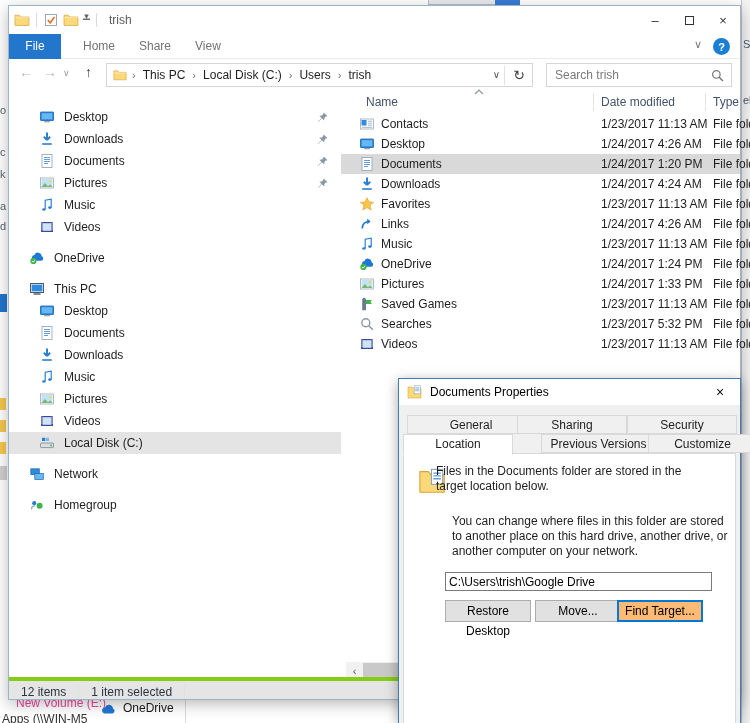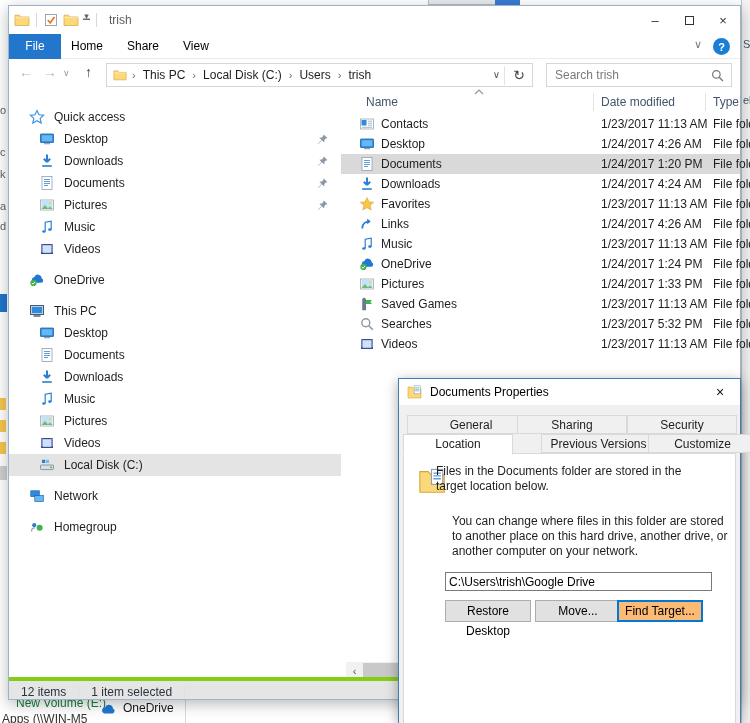--- a/index.html
+++ b/index.html
@@ -11,42 +11,42 @@
   
   #bg-layer { position:absolute; inset:0; z-index:0; }
   .edge-letter { position:absolute; left:0; width:8px; overflow:hidden; color:#5a6570; font-size:11px; }
   #left-blue-bar { position:absolute; left:0; top:294px; width:7px; height:18px; background:#2276cc; }
   .left-yellow { position:absolute; left:0; width:6px; height:12px; background:#f5c64e; }
   #left-gray-box { position:absolute; left:0; top:466px; width:7px; height:14px; background:#cfcfcf; }
   #right-strip { position:absolute; left:741px; top:0; width:9px; height:723px; background:#f3f3f3; border-left:1px solid #c5c5c5; overflow:hidden; }
   .right-frag { position:absolute; left:1px; color:#44566b; font-size:11px; }
   #top-frag { position:absolute; left:428px; top:0; width:92px; height:5px; background:#e8eaed; border:1px solid #b9bec4; border-top:none; }
   #top-frag-blue { position:absolute; left:495px; top:0; width:25px; height:5px; background:#3a7bd5; }
-  #frag-newvol { position:absolute; left:16px; top:696px; color:#15803d; }
+  #frag-newvol { position:absolute; left:16px; top:696px; color:#ec4899; }
   #frag-onedrive { position:absolute; left:100px; top:701px; display:flex; align-items:center; gap:5px; color:#1a1a1a; }
   #frag-onedrive .ico { width:18px; height:13px; }
   #frag-apps { position:absolute; left:2px; top:712px; color:#333; }
   #frag-vline { position:absolute; left:185px; top:700px; height:23px; border-left:1px solid #d9d9d9; }
 
   
   #explorer { position:absolute; left:8px; top:5px; width:733px; height:695px; background:#fff;
     border:1px solid #9ab4cc; box-shadow:0 4px 14px rgba(0,0,0,.28); z-index:1; }
 
   #titlebar { position:absolute; left:0; top:0; right:0; height:28px; display:flex; align-items:center; }
   .qat { display:flex; align-items:center; gap:4px; padding-left:5px; }
   .qat-sep { width:1px; height:14px; background:#d9d9d9; margin:0 2px; }
   .qat-chev { color:#666; font-size:9px; line-height:8px; text-align:center; }
   #win-title { margin-left:10px; color:#5c5c5c; }
   #win-controls { position:absolute; right:0; top:0; display:flex; }
   .wbtn { width:34px; height:28px; display:flex; align-items:center; justify-content:center; color:#333; font-size:13px; }
   .maxbox { width:9px; height:9px; border:1px solid #333; display:inline-block; }
 
   #ribbonrow { position:absolute; left:0; top:28px; right:0; height:25px; background:#fff; border-bottom:1px solid #ebebeb; }
   #file-tab { position:absolute; left:0; top:0; width:52px; height:25px; background:#2276cc; color:#fff; text-align:center; line-height:25px; }
-  .rtab { position:absolute; top:0; height:25px; line-height:25px; color:#000000; }
+  .rtab { position:absolute; top:0; height:25px; line-height:25px; color:#737373;margin-left:12px; }
   #tab-home { left:62px; } #tab-share { left:118px; } #tab-view { left:174px; }
   #ribbon-chevron { position:absolute; right:38px; top:4px; color:#777; font-size:11px; }
   #help-btn { position:absolute; right:10px; top:4px; width:17px; height:17px; border-radius:50%; background:#1a7fd4; color:#fff; font-weight:bold; font-size:11px; display:flex; align-items:center; justify-content:center; }
 
   #addressrow { position:absolute; left:0; top:53px; right:0; height:31px; background:#fff; }
   .navbtn { position:absolute; top:5px; font-size:14px; color:#3c3c3c; }
   .navbtn.dis { color:#b5b5b5; }
   #nav-back { left:10px; } #nav-fwd { left:34px; }
   #nav-recent { left:54px; top:9px; font-size:9px; color:#9a9a9a; }
   #nav-up { left:76px; }
@@ -231,28 +231,20 @@
           <svg viewBox="0 0 16 16">
             <circle cx="6.8" cy="6.8" r="4" fill="none" stroke="#777" stroke-width="1.3"></circle>
             <path d="M9.8 9.8l4 4" stroke="#777" stroke-width="1.5"></path>
           </svg>
         </span>
     </div>
   </div>
 
   <div id="sidebar">
       <div id="sidebar-items">
-        <div class="side-item root">
-          <span class="ico">
-            <svg viewBox="0 0 16 16">
-              <path d="M8 1.6l2 4.2 4.6.5-3.4 3.1 1 4.6L8 11.7 3.8 14l1-4.6L1.4 6.3 6 5.8z" fill="none" stroke="#3a95e4" stroke-width="1.2"></path>
-            </svg>
-          </span>
-          <span class="lbl">Quick access</span>
-        </div>
         <div class="side-item child">
           <span class="ico">
             <svg viewBox="0 0 16 16">
               <rect x="1.5" y="3" width="13" height="8.5" rx=".5" fill="#2f8ae0" stroke="#1565ad" stroke-width=".8"></rect>
               <rect x="2.8" y="4.2" width="10.4" height="6" fill="#67b7f2"></rect>
               <rect x="5" y="12" width="6" height="1.3" fill="#9aa7b4"></rect>
             </svg>
           </span>
           <span class="lbl">Desktop</span>
           <span class="ico pin">

